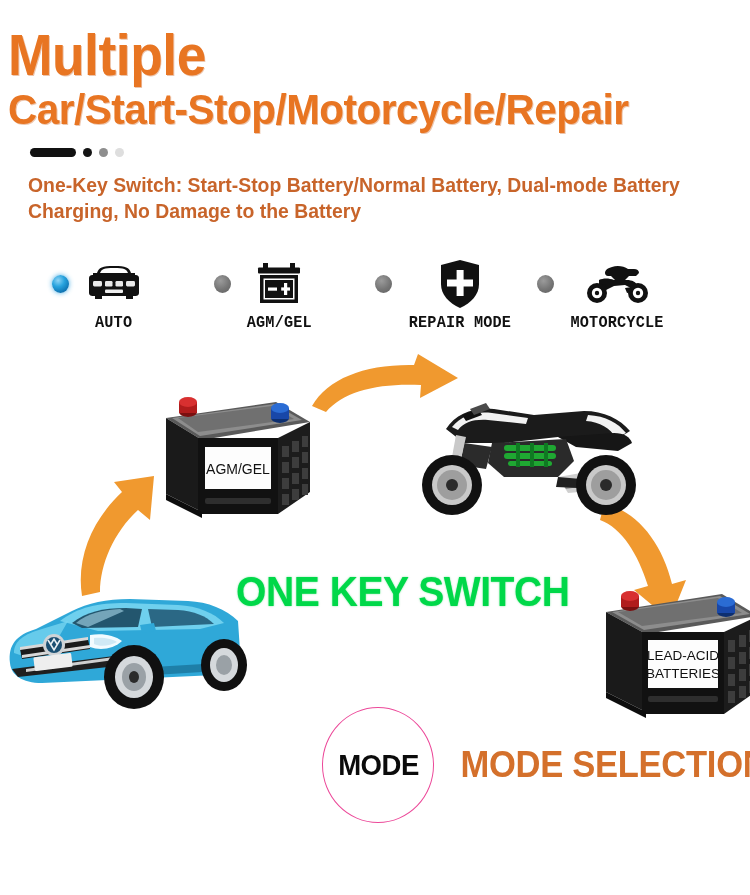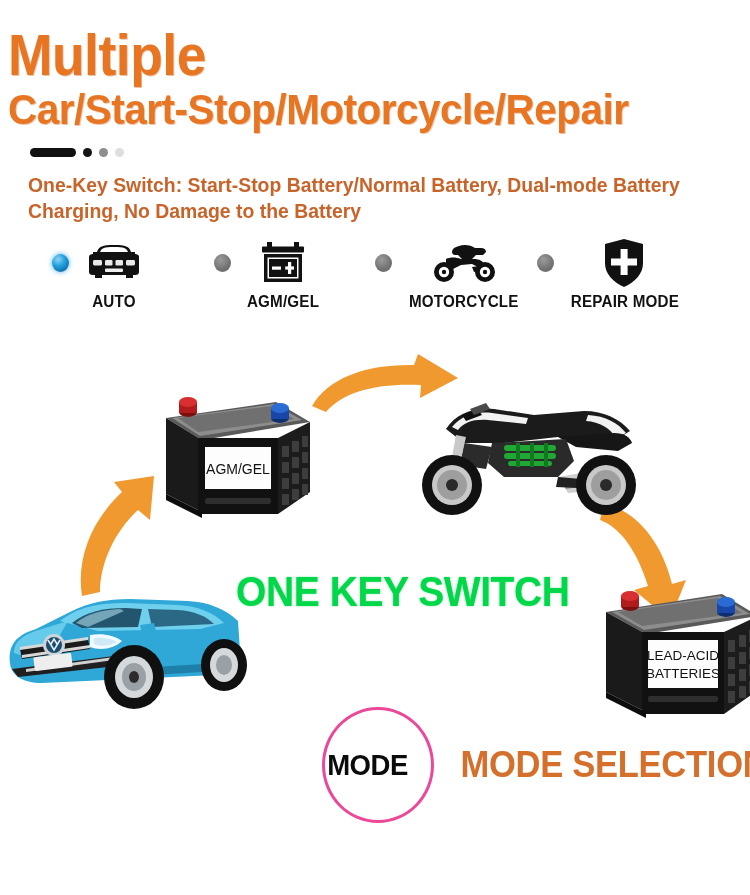--- a/index.html
+++ b/index.html
@@ -75,24 +75,25 @@
     font-weight: 600;
     line-height: 1.32;
     transform: scaleX(0.97);
     transform-origin: left top;
   }
 
   
   #mode-row {
     position: absolute;
     left: 52px;
-    top: 240px;
+    top: 261px;
     width: 646px;
     display: flex;
     align-items: flex-start;
+    font-family: Liberation Mono, monospace;
   }
   .mode-item {
     display: flex;
     align-items: flex-start;
     flex: 1 1 0;
   }
   .mode-led {
     width: 17px;
     height: 18px;
     border-radius: 50%;
@@ -166,25 +167,25 @@
   #mode-selection-footer {
     position: absolute;
     left: 322px;
     top: 707px;
     display: flex;
     align-items: center;
   }
   #mode-circle {
     width: 112px;
     height: 116px;
-    border: 3px solid #ec4899;
+    border: 1px solid #ec4899;
     border-radius: 50%;
     display: flex;
     align-items: center;
-    justify-content: flex-start;
+    justify-content: center;
     box-sizing: border-box;
   }
   #mode-circle-text {
     font-size: 29px;
     font-weight: bold;
     color: #0b0b0b;
     letter-spacing: -0.5px;
     transform: scaleX(0.95);
   }
   #mode-selection-text {
@@ -245,20 +246,34 @@
           <rect x="5" y="6.5" width="42" height="6" rx="1" fill="#111"></rect>
           <rect x="7" y="14" width="38" height="28" fill="#111"></rect>
           <rect x="10.5" y="17.5" width="31" height="21" fill="#fff"></rect>
           <rect x="12" y="19" width="28" height="18" fill="#111"></rect>
           <rect x="15" y="26.5" width="9" height="3.2" fill="#fff"></rect>
           <rect x="31" y="22" width="3.2" height="12" fill="#fff"></rect>
           <rect x="28.2" y="26.4" width="8.8" height="3.2" fill="#fff"></rect>
         </svg>
       </div>
       <div class="mode-label">AGM/GEL</div>
+    </div>
+  </div>
+
+  <div class="mode-item">
+    <div class="mode-led inactive"></div>
+    <div class="mode-icon-label">
+      <div class="mode-icon">
+        <svg width="44" height="50" viewBox="0 0 44 50" aria-hidden="true">
+          <path fill="#111" d="M22 1 L41 6 L41 25 C41 36 33 44 22 49 C11 44 3 36 3 25 L3 6 Z"></path>
+          <rect x="18.6" y="11" width="7" height="26" fill="#fff"></rect>
+          <rect x="9" y="20.5" width="26" height="7" fill="#fff"></rect>
+        </svg>
+      </div>
+      <div class="mode-label">REPAIR MODE</div>
     </div>
   </div>
 
   <div class="mode-item">
     <div class="mode-led inactive"></div>
     <div class="mode-icon-label">
       <div class="mode-icon">
         <svg width="72" height="44" viewBox="0 0 72 44" aria-hidden="true">
           <g fill="#111">
             <path d="M31 5 C36 3 43 4 47 7 L53 7 C56 7 58 8.5 58 11 L55 14 L48 14 L43 19 L35 19 L30 14 L27 14 C25 14 24 12.5 24 11 C24 8 27 6 31 5 Z"></path>
@@ -268,34 +283,20 @@
             <circle cx="16" cy="31" r="10"></circle>
             <circle cx="57" cy="31" r="10"></circle>
           </g>
           <circle cx="16" cy="31" r="5.2" fill="#fff"></circle>
           <circle cx="57" cy="31" r="5.2" fill="#fff"></circle>
           <circle cx="16" cy="31" r="2.2" fill="#111"></circle>
           <circle cx="57" cy="31" r="2.2" fill="#111"></circle>
         </svg>
       </div>
       <div class="mode-label">MOTORCYCLE</div>
-    </div>
-  </div>
-
-  <div class="mode-item">
-    <div class="mode-led inactive"></div>
-    <div class="mode-icon-label">
-      <div class="mode-icon">
-        <svg width="44" height="50" viewBox="0 0 44 50" aria-hidden="true">
-          <path fill="#111" d="M22 1 L41 6 L41 25 C41 36 33 44 22 49 C11 44 3 36 3 25 L3 6 Z"></path>
-          <rect x="18.6" y="11" width="7" height="26" fill="#fff"></rect>
-          <rect x="9" y="20.5" width="26" height="7" fill="#fff"></rect>
-        </svg>
-      </div>
-      <div class="mode-label">REPAIR MODE</div>
     </div>
   </div>
 </div>
 
 <div id="diagram">
 
   <div class="arrow" id="arrow-top">
     <svg width="175" height="75" viewBox="0 0 175 75" aria-hidden="true">
       <path fill="#F0992F" d="M4 56 C20 28 58 14 106 15 L110 4 L150 28 L112 48 L113 35 C70 33 36 41 18 62 Z"></path>
     </svg>

